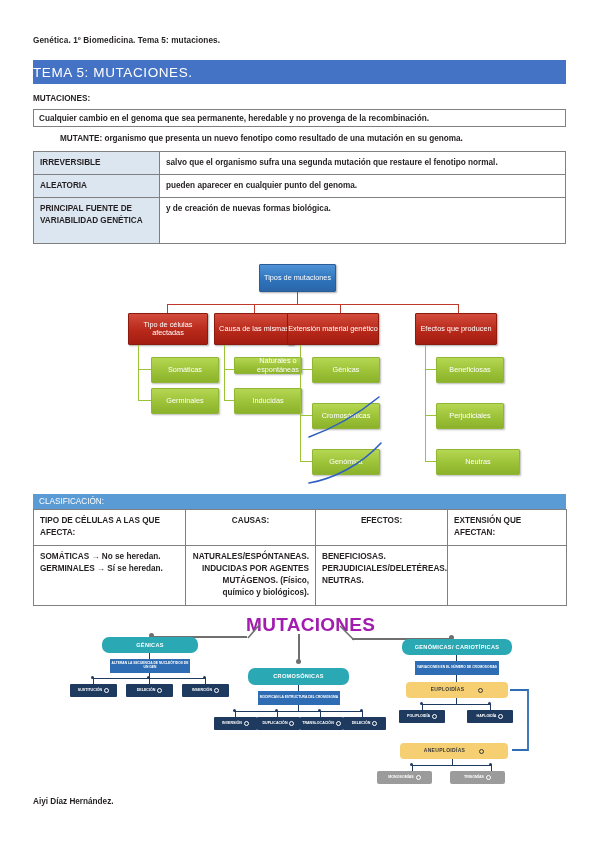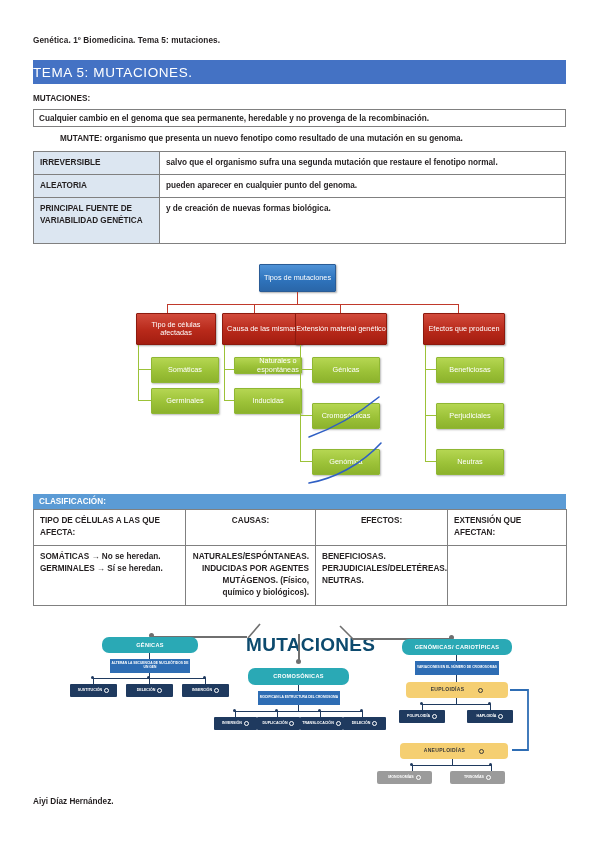--- a/index.html
+++ b/index.html
@@ -69,58 +69,57 @@
   }
   .d1box.blue {
     background:linear-gradient(180deg,#4f92d6 0%,#2f74bd 55%,#2a66a8 100%);
     border:1px solid #2a5c96;
     box-shadow:1px 1px 2px rgba(0,0,0,0.32);
   }
   .d1box.red {
     background:linear-gradient(180deg,#d14b3c 0%,#b8291a 55%,#a31d10 100%);
     border:1px solid #8d1a0e;
     box-shadow:1px 1px 2px rgba(0,0,0,0.32);
-    margin-left:8px;
   }
   .d1box.green {
     background:linear-gradient(180deg,#b5d652 0%,#9cc238 55%,#8cb22c 100%);
     border:1px solid #8fb733;
     box-shadow:1px 1px 2px rgba(0,0,0,0.28);
   }
   .conn { position:absolute; background:#c0392b; }
   .conn.g { background:#9cc238; }
 
   .scribble { position:absolute; pointer-events:none; }
 
   
   .class-header {
     position:absolute; left:33px; top:494px; width:533px; height:15px;
     background:#5b9bd5; border:1px solid #5b9bd5;
     display:flex; align-items:center; padding-left:5px;
   }
-  .class-header span { color:#ffffff; font-size:8.2px; font-weight:bold; }
+  .class-header span { color:#ffffff; font-size:8.2px; font-weight:normal; }
   .class-table {
     position:absolute; left:33px; top:509px; width:533px;
     border-collapse:collapse; table-layout:fixed;
   }
   .class-table td {
     border:1px solid #808080; font-size:8.2px; font-weight:bold;
     color:#231f20; padding:5px 6px; vertical-align:top; line-height:1.5;
   }
   .class-table td.c1 { width:152px; }
   .class-table td.c2 { width:130px;text-align:right; }
   .class-table td.c3 { width:132px; }
   .class-table td.c4 { width:119px; }
   .class-table td.center { text-align:center; }
 
   
   .diagram2 { position:absolute; left:0; top:612px; width:599px; height:195px; }
   .mut-title {
     position:absolute; left:246px; top:2px;
-    font-size:19px; font-weight:bold; color:#0c4a6e; letter-spacing:0.3px;margin-top:20px;
+    font-size:19px; font-weight:bold; color:#a21caf; letter-spacing:0.3px;
   }
   .d2 { position:absolute; display:flex; align-items:center; justify-content:center;
         text-align:center; color:#fff; line-height:1.1; }
   .d2.teal { background:#2aa9b5; border-radius:7px; font-size:5.6px; font-weight:bold; letter-spacing:0.3px; }
   .d2.navyband { background:#2e6db4; font-size:3.3px; font-weight:bold; padding:1px; }
   .d2.navy { background:#1f3a5f; font-size:3.6px; font-weight:bold; border-radius:1px; }
   .d2.gold { background:#f5cf72; color:#3a3a3a; border-radius:4px; font-size:5px; font-weight:bold; letter-spacing:0.3px; }
   .d2.gray { background:#9b9b9b; border-radius:2px; font-size:3.6px; font-weight:bold; }
   .d2 .lbl { display:inline-block; }
   .d2 .dotico {
@@ -220,21 +219,21 @@
     <svg class="scribble" style="left:305px; top:181px;" width="92" height="48">
       <path d="M4,44 C28,40 56,26 76,4" stroke="#2f5fc4" stroke-width="1.6" fill="none" stroke-linecap="round"></path>
     </svg>
 
     <div class="conn g" style="left:425px; top:87px; width:1.4px; height:116px;"></div>
     <div class="conn g" style="left:425px; top:111px; width:12px; height:1.4px;"></div>
     <div class="conn g" style="left:425px; top:157px; width:12px; height:1.4px;"></div>
     <div class="conn g" style="left:425px; top:203px; width:12px; height:1.4px;"></div>
     <div class="d1box green" style="left:436px; top:99px; width:68px; height:26px;">Beneficiosas</div>
     <div class="d1box green" style="left:436px; top:145px; width:68px; height:26px;">Perjudiciales</div>
-    <div class="d1box green" style="left:436px; top:191px; width:68px; height:26px;">Neutras</div>
+    <div class="d1box green" style="left:436px; top:191px; width:84px; height:26px;">Neutras</div>
   </div>
 
   <div class="class-header">
     <span>CLASIFICACIÓN:</span>
   </div>
   <table class="class-table">
     <tbody>
         <tr>
       <td class="c1">TIPO DE CÉLULAS A LAS QUE AFECTA:</td>
       <td class="c2 center">CAUSAS:</td>

